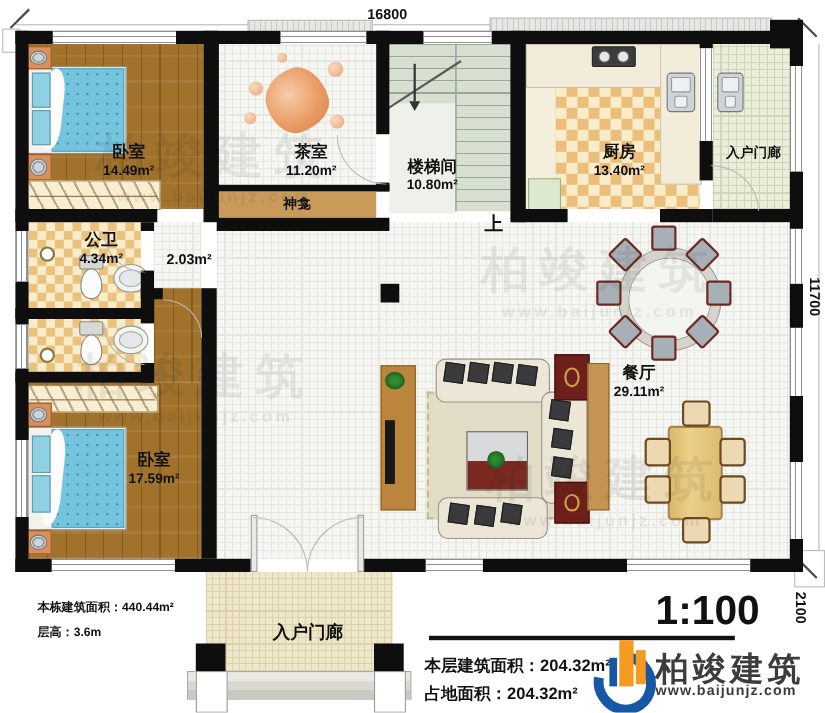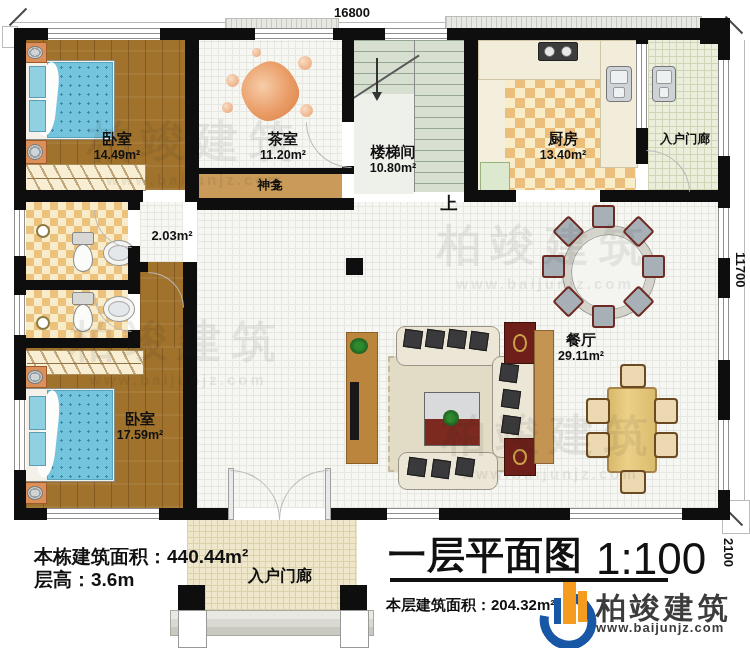--- a/index.html
+++ b/index.html
@@ -79,23 +79,23 @@
         background-image:repeating-linear-gradient(90deg,#c9c9c4 0 1px,transparent 1px 5px)}
   .tick{position:absolute;z-index:2;width:24px;height:2px;background:#4a4a4a}
   .dimline{position:absolute;z-index:1;background:#b9b9b9}
   .dimt{position:absolute;z-index:20;font-size:13px;font-weight:bold;white-space:nowrap}
   .psteps{position:absolute;z-index:6;border:1px solid #a9a9a2;
         background:linear-gradient(180deg,#e9e9e4 0 33%,#d9d9d2 33% 66%,#c9c9c1 66%)}
   .pilaster{position:absolute;z-index:7;background:#fff;border:1px solid #999}
   .wm{position:absolute;z-index:45;opacity:.08;pointer-events:none;display:flex;flex-direction:column;align-items:center;color:#222}
   .wm .big{font-size:44px;font-weight:900;letter-spacing:10px;white-space:nowrap}
   .wm .small{font-size:15px;font-weight:bold;letter-spacing:3px;white-space:nowrap}
-  .info{position:absolute;z-index:60;font-size:19px;font-weight:bold;white-space:nowrap}
+  .info{position:absolute;z-index:60;font-size:11px;font-weight:bold;white-space:nowrap}
   .ptitle{position:absolute;z-index:60;font-size:38px;font-weight:900;letter-spacing:1px;white-space:nowrap}
-  .pscale{position:absolute;z-index:60;font-size:44px;font-weight:normal;white-space:nowrap}
+  .pscale{position:absolute;z-index:60;font-size:37px;font-weight:bold;white-space:nowrap}
   .brandname{position:absolute;z-index:60;font-size:30px;font-weight:900;letter-spacing:4px;color:#3c3c3c;white-space:nowrap}
   .brandurl{position:absolute;z-index:60;font-size:13px;font-weight:bold;letter-spacing:1px;color:#3c3c3c;white-space:nowrap}
 </style>
 </head>
 <body>
 
 <div class="canvas">
 
   <div class="floor tile" style="left:197px;top:202px;width:521px;height:306px"></div>
   <div class="floor tile" style="left:140px;top:202px;width:43px;height:60px"></div>
@@ -283,20 +283,24 @@
   <div class="lbl" style="left:528px;top:130px;width:70px">
     <span class="rname">厨房</span>
     <span class="rarea">13.40m²</span>
   </div>
   <div class="lbl" style="left:642px;top:132px;width:86px">
     <span class="rname" style="font-size:12.5px">入户门廊</span>
   </div>
   <div class="lbl" style="left:240px;top:178px;width:60px">
     <span class="rname" style="font-size:12.5px">神龛</span>
   </div>
+  <div class="lbl" style="left:56px;top:210px;width:72px">
+    <span class="rname">公卫</span>
+    <span class="rarea">4.34m²</span>
+  </div>
   <div class="lbl" style="left:142px;top:228px;width:60px">
     <span class="rarea" style="font-size:13px">2.03m²</span>
   </div>
   <div class="lbl" style="left:105px;top:410px;width:70px">
     <span class="rname">卧室</span>
     <span class="rarea">17.59m²</span>
   </div>
   <div class="lbl" style="left:548px;top:331px;width:66px">
     <span class="rname">餐厅</span>
     <span class="rarea">29.11m²</span>
@@ -325,25 +329,27 @@
     <span class="small">www.baijunjz.com</span>
   </div>
 
   <div class="info" style="left:34px;top:544px">
     <span>本栋建筑面积：</span><span>440.44m²</span>
   </div>
   <div class="info" style="left:34px;top:567px">
     <span>层高：</span><span>3.6m</span>
   </div>
 
-  <div class="ptitle" style="left:388px;top:530px">一层平面图</div>
   <div class="pscale" style="left:596px;top:534px">1:100</div>
   <div class="a" style="left:390px;top:578px;width:278px;height:4px;background:#111;z-index:60"></div>
   <div class="info" style="left:386px;top:596px;font-size:15px">
     <span>本层建筑面积：</span><span>204.32m²</span>
+  </div>
+  <div class="info" style="left:386px;top:621px;font-size:15px">
+    <span>占地面积：</span><span>204.32m²</span>
   </div>
 
   <div class="a" style="left:540px;top:582px;width:52px;height:58px;z-index:60">
     <div class="a" style="left:0;top:10px;width:38px;height:40px;border:9px solid #1856a6;border-radius:50%;border-top-color:transparent;transform:rotate(-35deg)"></div>
     <div class="a" style="left:23px;top:0;width:13px;height:42px;background:#f59b20"></div>
     <div class="a" style="left:38px;top:9px;width:9px;height:31px;background:#f59b20"></div>
     <div class="a" style="left:14px;top:16px;width:7px;height:26px;background:#1856a6"></div>
   </div>
   <div class="brandname" style="left:596px;top:588px">柏竣建筑</div>
   <div class="brandurl" style="left:596px;top:620px">www.baijunjz.com</div>

